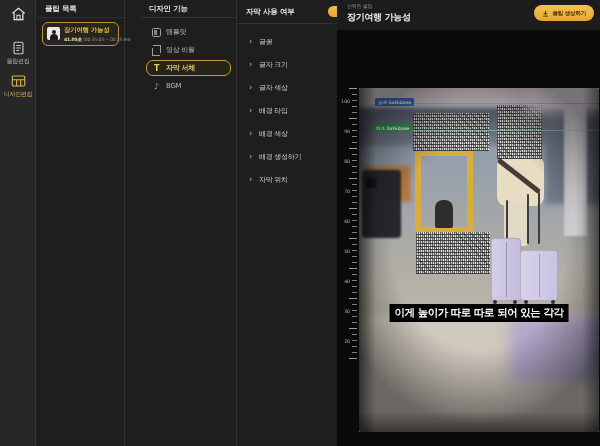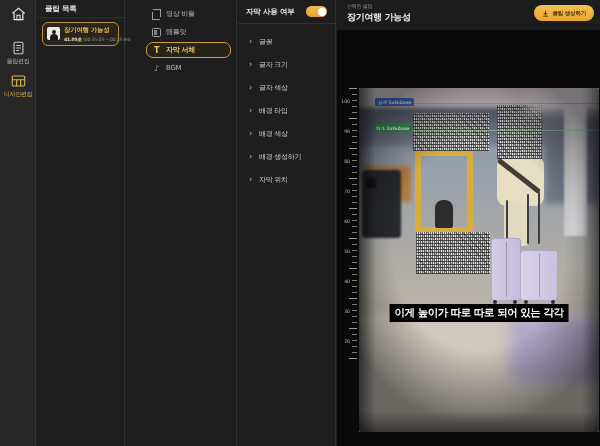--- a/index.html
+++ b/index.html
@@ -36,21 +36,21 @@
   .mi-ic{width:9px;height:9px;flex:none;position:relative;color:#9d9d9d;font-size:8px;line-height:9px;text-align:center;}
   .menu-item.active .mi-ic{color:#e8c761;font-weight:bold;}
   .ic-box{position:absolute;inset:0;border:1px solid currentColor;border-radius:1.5px;}
   .ic-box.tmpl::before{content:"";position:absolute;left:1px;top:1px;bottom:1px;width:2.5px;background:currentColor;opacity:.8;}
   .ic-box.head::before{content:"";position:absolute;left:1px;right:1px;top:1.5px;height:1.5px;background:currentColor;}
   .ic-crop{position:absolute;inset:0;}
   .ic-crop::before{content:"";position:absolute;left:0;top:2px;width:7px;height:7px;border-left:1px solid currentColor;border-bottom:1px solid currentColor;}
   .ic-crop::after{content:"";position:absolute;right:0;bottom:2px;width:7px;height:7px;border-right:1px solid currentColor;border-top:1px solid currentColor;}
 
   
-  .col4{left:238px;width:98px;}
+  .col4{left:238px;width:120px;}
   .col4 .col-header{display:flex;align-items:center;justify-content:space-between;height:24px;line-height:24px;}
   .toggle{width:21px;height:11px;border-radius:6px;background:linear-gradient(180deg,#f2bc4e,#e5a433);position:relative;cursor:pointer;flex:none;}
   .toggle .knob{position:absolute;right:1.5px;top:1.5px;width:8px;height:8px;border-radius:50%;background:#fff;}
   .acc-row{display:flex;align-items:center;height:23px;padding-left:11px;gap:7px;color:#cfcfcf;font-size:7px;letter-spacing:-0.3px;cursor:pointer;white-space:nowrap;}
   .acc-chev{color:#9a9a9a;font-size:8px;font-weight:bold;}
 
   
   .stage{position:absolute;left:337px;top:0;width:263px;height:446px;background:#0a0a0a;}
   .stage-header{position:relative;height:30px;background:#1c1c1c;padding:3px 0 0 10px;}
   .eyebrow{font-size:5px;color:#8e8e8e;letter-spacing:-0.2px;}
@@ -152,32 +152,33 @@
         <div class="clip-title">장기여행 가능성</div>
         <div class="clip-meta">
           <span class="dur">41.05초</span>
           <span>(00:35:03 ~ 00:35:44)</span>
         </div>
       </span>
     </div>
   </section>
 
   <section class="col col3">
+    <div class="col-header">디자인 기능</div>
     <div class="menu">
+      <div class="menu-item">
+        <span class="mi-ic">
+            <span class="ic-box tmpl"></span>
+          </span>
+        <span>템플릿</span>
+      </div>
       <div class="menu-item">
         <span class="mi-ic">
             <span class="ic-crop"></span>
           </span>
         <span>영상 비율</span>
-      </div>
-      <div class="menu-item">
-        <span class="mi-ic">
-            <span class="ic-box tmpl"></span>
-          </span>
-        <span>템플릿</span>
       </div>
       <div class="menu-item active">
         <span class="mi-ic">T</span>
         <span>자막 서체</span>
       </div>
       <div class="menu-item">
         <span class="mi-ic">♪</span>
         <span>BGM</span>
       </div>
     </div>

